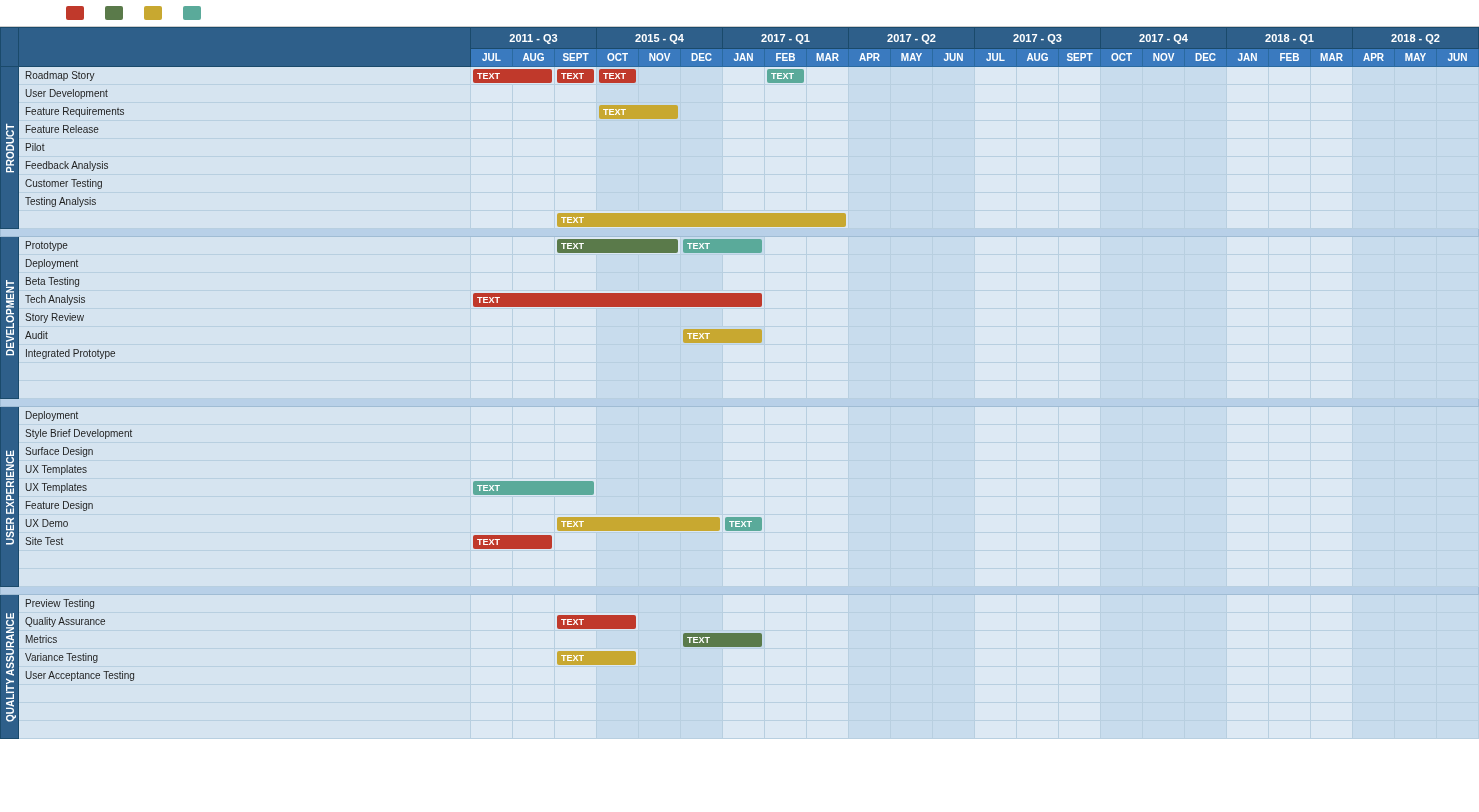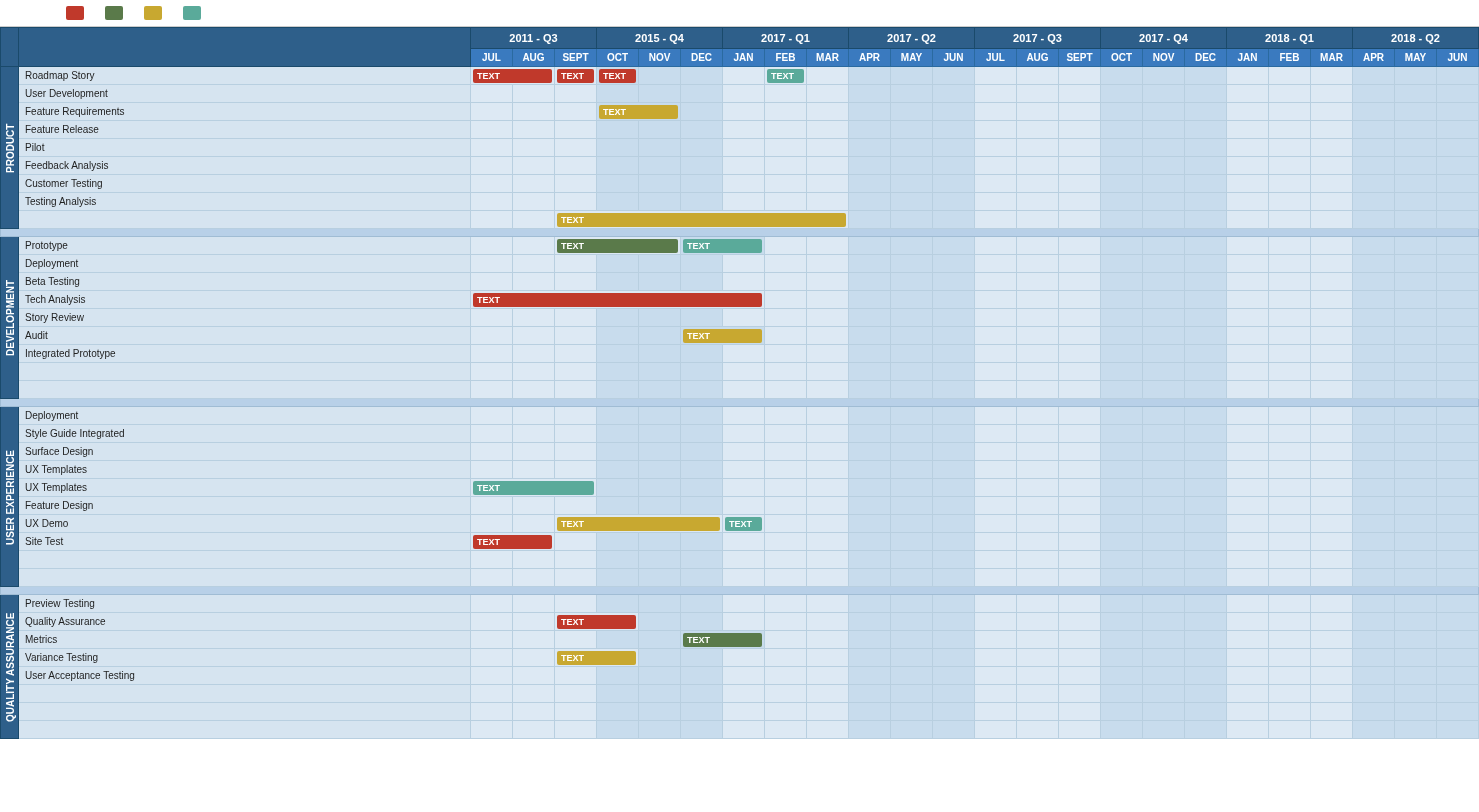--- a/index.html
+++ b/index.html
@@ -710,21 +710,21 @@
           <td style="background: rgb(200, 220, 237); border: 1px solid rgb(184, 207, 224); height: 18px; width: 42px; position: relative;"></td>
           <td style="background: rgb(200, 220, 237); border: 1px solid rgb(184, 207, 224); height: 18px; width: 42px; position: relative;"></td>
           <td style="background: rgb(221, 233, 244); border: 1px solid rgb(184, 207, 224); height: 18px; width: 42px; position: relative;"></td>
           <td style="background: rgb(221, 233, 244); border: 1px solid rgb(184, 207, 224); height: 18px; width: 42px; position: relative;"></td>
           <td style="background: rgb(221, 233, 244); border: 1px solid rgb(184, 207, 224); height: 18px; width: 42px; position: relative;"></td>
           <td style="background: rgb(200, 220, 237); border: 1px solid rgb(184, 207, 224); height: 18px; width: 42px; position: relative;"></td>
           <td style="background: rgb(200, 220, 237); border: 1px solid rgb(184, 207, 224); height: 18px; width: 42px; position: relative;"></td>
           <td style="background: rgb(200, 220, 237); border: 1px solid rgb(184, 207, 224); height: 18px; width: 42px; position: relative;"></td>
         </tr>
         <tr>
-          <td class="row-label">Style Guide Integrated</td>
+          <td class="row-label">Style Brief Development</td>
           <td style="background: rgb(221, 233, 244); border: 1px solid rgb(184, 207, 224); height: 18px; width: 42px; position: relative;"></td>
           <td style="background: rgb(221, 233, 244); border: 1px solid rgb(184, 207, 224); height: 18px; width: 42px; position: relative;"></td>
           <td style="background: rgb(221, 233, 244); border: 1px solid rgb(184, 207, 224); height: 18px; width: 42px; position: relative;"></td>
           <td style="background: rgb(200, 220, 237); border: 1px solid rgb(184, 207, 224); height: 18px; width: 42px; position: relative;"></td>
           <td style="background: rgb(200, 220, 237); border: 1px solid rgb(184, 207, 224); height: 18px; width: 42px; position: relative;"></td>
           <td style="background: rgb(200, 220, 237); border: 1px solid rgb(184, 207, 224); height: 18px; width: 42px; position: relative;"></td>
           <td style="background: rgb(221, 233, 244); border: 1px solid rgb(184, 207, 224); height: 18px; width: 42px; position: relative;"></td>
           <td style="background: rgb(221, 233, 244); border: 1px solid rgb(184, 207, 224); height: 18px; width: 42px; position: relative;"></td>
           <td style="background: rgb(221, 233, 244); border: 1px solid rgb(184, 207, 224); height: 18px; width: 42px; position: relative;"></td>
           <td style="background: rgb(200, 220, 237); border: 1px solid rgb(184, 207, 224); height: 18px; width: 42px; position: relative;"></td>

